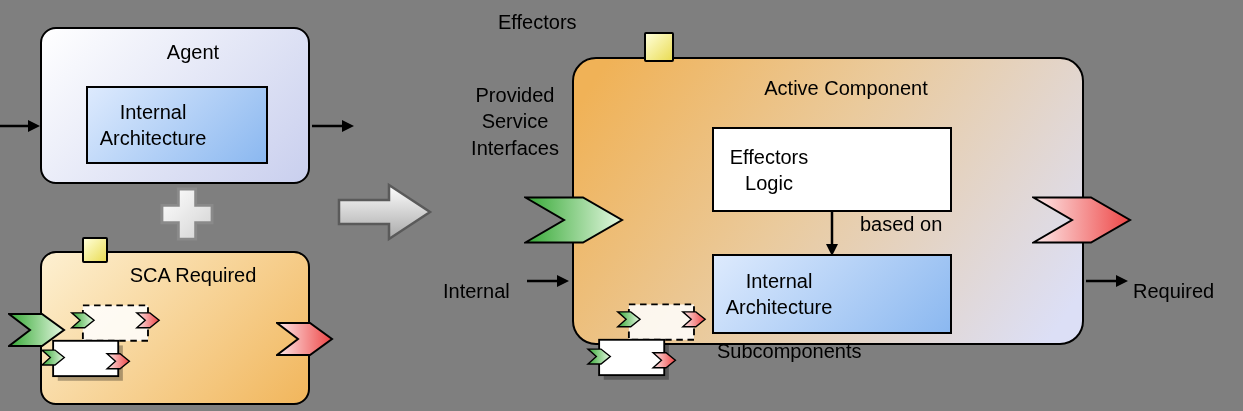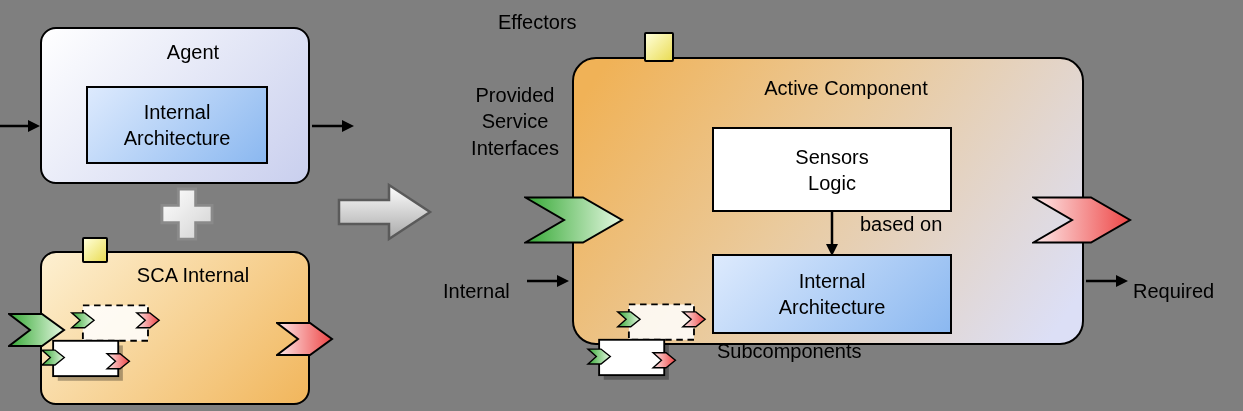--- a/index.html
+++ b/index.html
@@ -15,21 +15,21 @@
     --plus-grad-start:#ffffff; --plus-grad-end:#d2d2d2;
   }
   *{box-sizing:border-box;}
   body{margin:0; font-family:"Liberation Sans",sans-serif; color:var(--text-color);}
   .canvas{position:relative; width:1243px; height:411px; background:var(--canvas-bg); overflow:hidden;}
   .abs{position:absolute;}
   .box{position:absolute; border:2px solid var(--box-border);}
   .label{position:absolute; font-size:20px; white-space:nowrap;}
   .label-wrap{position:absolute; font-size:20px; text-align:center; line-height:1.32;}
   .box-title{text-align:center; font-size:20px;margin-left:36px;}
-  .flex-center{display:flex; align-items:center; justify-content:center; text-align:center; font-size:20px; line-height:1.3;}
+  .flex-center{display:flex; align-items:center; text-align:center; font-size:20px; line-height:1.3;}
 
   
   .stop-green-0{stop-color:var(--green-grad-start);} .stop-green-1{stop-color:var(--green-grad-end);}
   .stop-pink-0{stop-color:var(--pink-grad-start);}   .stop-pink-1{stop-color:var(--pink-grad-end);}
   .stop-gray-0{stop-color:var(--gray-grad-start);}   .stop-gray-1{stop-color:var(--gray-grad-end);}
   .stop-plus-0{stop-color:var(--plus-grad-start);}   .stop-plus-1{stop-color:var(--plus-grad-end);}
 
   
   .agent-box{left:40px; top:27px; width:270px; height:157px; border-radius:16px;
     background:linear-gradient(135deg,var(--agent-grad-start),var(--agent-grad-end));}
@@ -117,21 +117,21 @@
   <svg class="abs agent-out-arrow" width="42" height="14" viewBox="0 0 42 14">
     <line x1="0" y1="7" x2="31" y2="7" stroke="#000" stroke-width="2.5"></line>
     <polygon points="30,1 42,7 30,13" fill="#000"></polygon>
   </svg>
 
   <svg class="abs plus" width="54" height="54" viewBox="0 0 56 56">
     <polygon points="19,2 37,2 37,19 54,19 54,37 37,37 37,54 19,54 19,37 2,37 2,19 19,19" fill="url(#gradPlus)" stroke="#8a8a8a" stroke-width="3"></polygon>
   </svg>
 
   <div class="box sca-box">
-    <div class="box-title sca-title">SCA Internal</div>
+    <div class="box-title sca-title">SCA Required</div>
   </div>
   <div class="property-note sca-prop"></div>
   <svg class="abs sca-glyph" width="140" height="93" viewBox="0 0 150 100">
     <rect x="48" y="8" width="70" height="38" fill="rgba(255,255,255,0.85)" stroke="#000" stroke-width="2" stroke-dasharray="7 5"></rect>
     <polygon points="36,16 50,16 60,24 50,32 36,32 45,24" fill="url(#gradGreen)" stroke="#000" stroke-width="1.5"></polygon>
     <polygon points="106,16 120,16 130,24 120,32 106,32 115,24" fill="url(#gradPink)" stroke="#000" stroke-width="1.5"></polygon>
     <rect x="21" y="51" width="70" height="38" fill="rgba(0,0,0,0.3)"></rect>
     <rect x="16" y="46" width="70" height="38" fill="#ffffff" stroke="#000" stroke-width="2"></rect>
     <polygon points="4,56 18,56 28,64 18,72 4,72 13,64" fill="url(#gradGreen)" stroke="#000" stroke-width="1.5"></polygon>
     <polygon points="74,60 88,60 98,68 88,76 74,76 83,68" fill="url(#gradPink)" stroke="#000" stroke-width="1.5"></polygon>
@@ -151,21 +151,21 @@
   <div class="label-wrap provided-label">Provided Service Interfaces</div>
   <div class="label sensors-label">Internal</div>
   <svg class="abs sensors-arrow" width="42" height="14" viewBox="0 0 42 14">
     <line x1="0" y1="7" x2="31" y2="7" stroke="#000" stroke-width="2.5"></line>
     <polygon points="30,1 42,7 30,13" fill="#000"></polygon>
   </svg>
 
   <div class="box active-box">
     <div class="box-title active-title">Active Component</div>
     <div class="box bl-box flex-center">
-      <span class="bl-text">Sensors Logic</span>
+      <span class="bl-text">Effectors Logic</span>
     </div>
     <svg class="abs based-arrow" width="14" height="44" viewBox="0 0 14 44">
       <line x1="7" y1="0" x2="7" y2="33" stroke="#000" stroke-width="2.5"></line>
       <polygon points="1,32 7,44 13,32" fill="#000"></polygon>
     </svg>
     <div class="label based-on-label">based on</div>
     <div class="box ia-box flex-center">
       <span class="two-line">Internal Architecture</span>
     </div>
     <div class="label subcomponents-label">Subcomponents</div>

